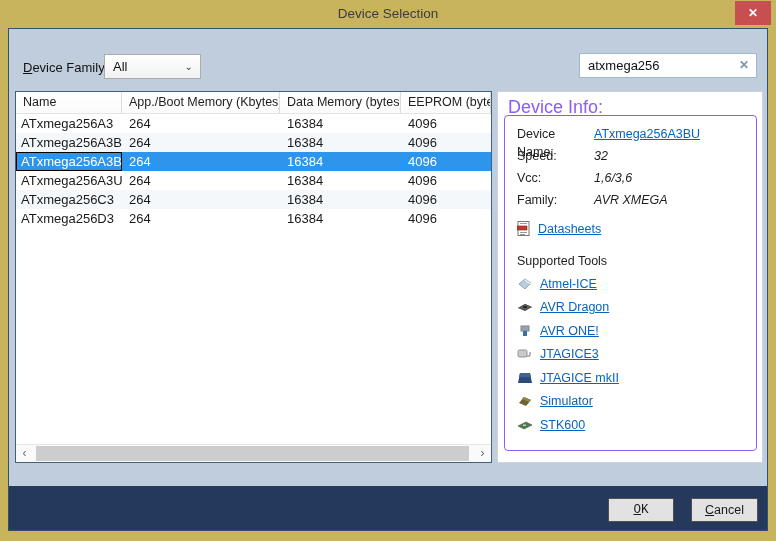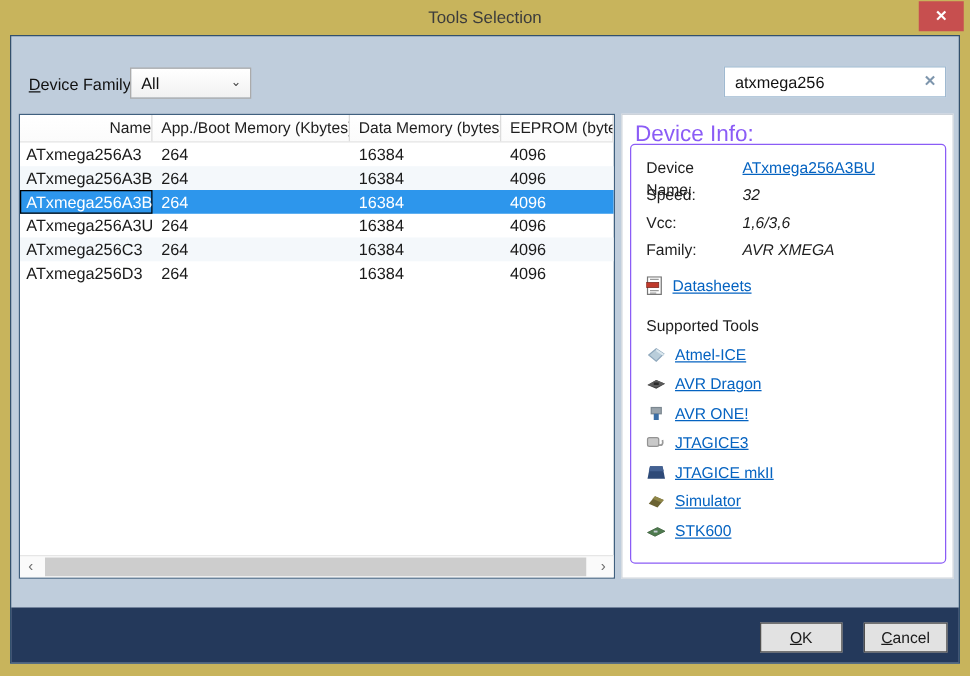--- a/index.html
+++ b/index.html
@@ -39,21 +39,21 @@
   .searchbox input{position:absolute;left:0;top:0;width:150px;height:23px;border:none;outline:none;
              font-family:"Liberation Sans",sans-serif;font-size:13px;padding-left:8px;color:#111;background:transparent;}
   .searchbox .clear{position:absolute;right:7px;top:0;line-height:23px;font-size:12px;font-weight:bold;
              color:#7E96AD;cursor:default;}
 
   
   .devtable{position:absolute;left:6px;top:62px;width:477px;height:372px;background:#fff;
             border:1px solid #40607F;overflow:hidden;}
   .thead{display:flex;height:22px;background:linear-gradient(#ffffff,#fbfbfb);
          border-bottom:1px solid #E3E3E3;font-size:12.5px;color:#1e1e1e;}
-  .th{line-height:21px;padding-left:7px;border-right:1px solid #DCDCDC;overflow:hidden;white-space:nowrap;text-align:right;}
+  .th{line-height:21px;padding-left:7px;border-right:1px solid #DCDCDC;overflow:hidden;white-space:nowrap;}
   .c0{width:106px;flex:none;}
   .c1{width:158px;flex:none;}
   .c2{width:121px;flex:none;}
   .c3{flex:1;}
   .tr{display:flex;height:19px;font-size:13px;line-height:19px;white-space:nowrap;}
   .tr.alt{background:#F4F8FB;}
   .td{padding-left:7px;overflow:hidden;}
   .td.name{padding-left:5px;}
   .tr.selected{background:var(--selection-blue);color:#fff;}
   .tr.selected .td.name{box-shadow:inset 0 0 0 1px #000;}
@@ -81,28 +81,28 @@
   .tools-title{margin-top:16px;font-size:12.5px;color:#1e1e1e;}
   .tools{margin-top:7px;}
   .tool-row{display:flex;align-items:center;height:17px;margin-bottom:6.5px;font-size:12.5px;}
   .tool-row svg{margin-right:7px;flex:none;}
 
   
   .footer{position:absolute;left:0;right:0;bottom:0;height:44px;background:var(--footer-navy);}
   .btn{position:absolute;top:12px;height:24px;background:#E2E2E2;border:1px solid #4F4F4F;
        font-family:"Liberation Sans",sans-serif;font-size:12.5px;color:#1a1a1a;text-align:center;
        line-height:22px;cursor:default;}
-  .btn.ok{left:599px;width:66px;}
+  .btn.ok{left:599px;width:66px;font-family:Liberation Mono, monospace;}
   .btn.cancel{left:682px;width:67px;}
 </style>
 </head>
 <body>
 
 <div class="titlebar">
-  <div class="title">Tools Selection</div>
+  <div class="title">Device Selection</div>
   <div class="close-btn">
     <span>✕</span>
   </div>
 </div>
 
 <div class="content">
 
   <div class="field-label"><span class="u">D</span><span>evice Family:</span></div>
 
   <div class="dropdown">

